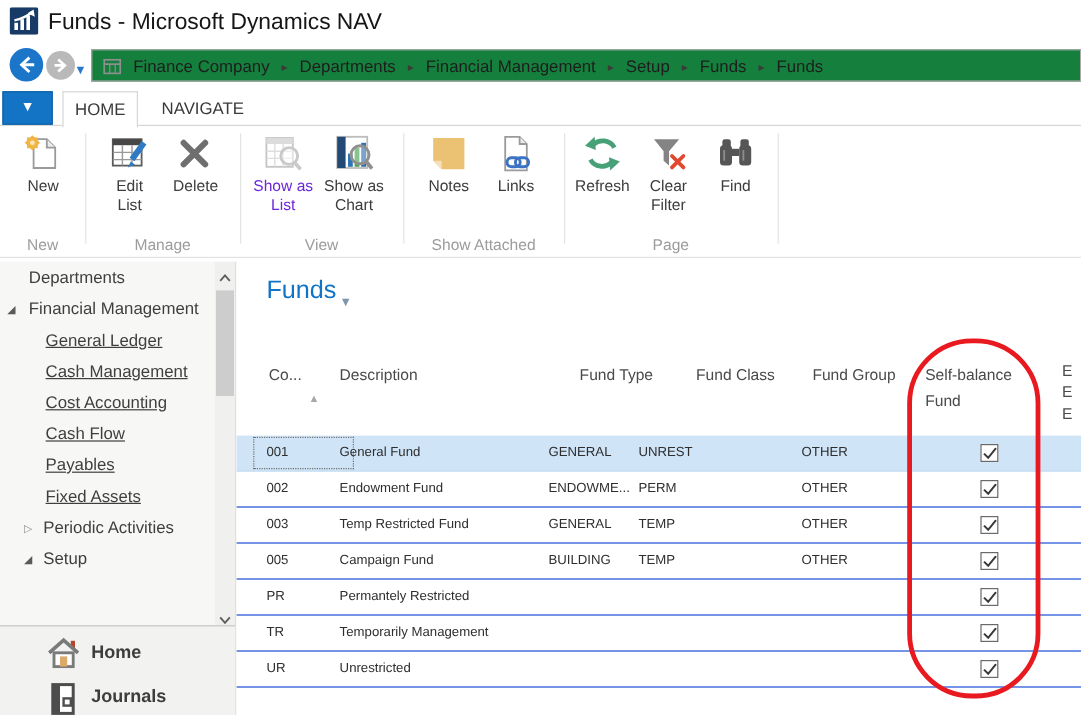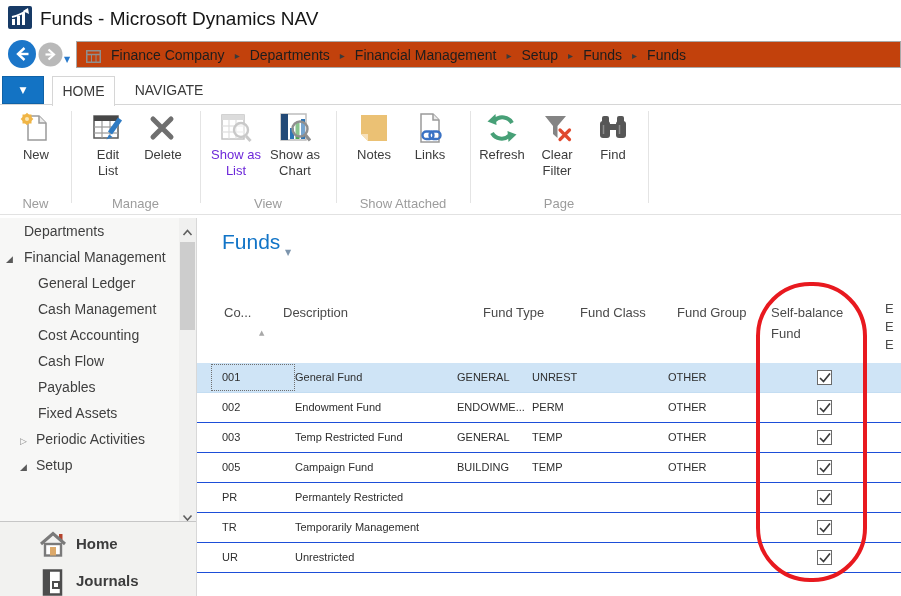--- a/index.html
+++ b/index.html
@@ -10,21 +10,21 @@
   
   .titlebar { position:absolute; left:0; top:0; width:901px; height:36px; background:#fff; }
   .titlebar .appicon { position:absolute; left:8px; top:6px; }
   .titlebar .wtitle { position:absolute; left:40px; top:8px; font-size:19px; color:#161616; }
 
   
   .navrow { position:absolute; left:0; top:37px; width:901px; height:34px; }
   .navbtn { position:absolute; cursor:default; }
   .nav-caret { position:absolute; left:64px; top:11px; width:12px; height:12px; }
   .nav-caret::before { content:"▼"; font-family:"DejaVu Sans",sans-serif; font-size:8px; color:#2779cc; }
-  .addressbar { position:absolute; left:76px; top:4px; width:825px; height:27px; background:#c2410c; border:1px solid #a9a9a9; }
+  .addressbar { position:absolute; left:76px; top:4px; width:825px; height:27px; background:#15803d; border:1px solid #a9a9a9; }
   .addressbar .gridico { position:absolute; left:9px; top:7px; }
   .crumbs { position:absolute; left:34px; top:5px; font-size:14px; color:#1d1d1d; white-space:nowrap; }
   .crumb { display:inline-block; }
   .crumb:not(:first-child)::before { content:"▸"; font-family:"DejaVu Sans",sans-serif; font-size:10px; color:#3a3a3a; margin:0 10px; position:relative; top:-1px; }
 
   
   .tabstrip { position:absolute; left:0; top:76px; width:901px; height:29px; border-bottom:1px solid #d6d6d6; background:#fff; }
   .appmenu-btn { position:absolute; left:2px; top:0px; width:42px; height:28px; background:#1373c4; border:1px solid #0f62a7; text-align:center; }
   .appmenu-btn::before { content:"▼"; font-family:"DejaVu Sans",sans-serif; color:#fff; font-size:9px; line-height:26px; }
   .tab { position:absolute; top:0; height:30px; font-size:14px; color:#3a3a3a; text-align:center; line-height:28px; z-index:2; }
@@ -38,21 +38,21 @@
   .rbtn .ricon { display:block; height:34px; }
   .rbtn .rlabel { display:block; font-size:13px; line-height:16px; color:#3c3c3c; margin-top:1px; }
   .rbtn.disabled .rlabel { color:#6d28d9; }
   .rgroup-label { position:absolute; top:91px; text-align:center; font-size:13px; color:#9c9c9c; }
 
   
   .sidebar { position:absolute; left:0; top:218px; width:196px; height:303px; background:#f7f7f6; overflow:hidden; }
   .nav-item { position:relative; height:26px; font-size:14px; color:#3f3f3f; line-height:26px; white-space:nowrap; cursor:default; }
   .nav-item .lbl { position:absolute; top:0; }
   .lvl0 .lbl { left:24px; }
-  .lvl1 .lbl { left:38px; }
+  .lvl1 .lbl { left:38px;text-decoration:underline; }
   .lvl1b .lbl { left:36px; }
   .exp { position:absolute; top:0; font-family:"DejaVu Sans",sans-serif; line-height:26px; }
   .exp-expanded::before { content:"◢"; font-size:9px; color:#5a5a5a; }
   .exp-collapsed::before { content:"▷"; font-size:9px; color:#8b8b8b; }
   .exp-l0 { left:6px; }
   .exp-l1 { left:20px; }
   .vscroll { position:absolute; left:179px; top:0; width:17px; height:303px; background:#f0f0ef; }
   .vscroll .arrow { position:absolute; left:3px; width:11px; height:8px; }
   .vscroll .thumb { position:absolute; left:1px; top:24px; width:15px; height:88px; background:#cdcdcd; }
 
@@ -81,21 +81,21 @@
   .sort-ind { position:absolute; left:62px; top:103px; }
   .sort-ind::before { content:"▲"; font-family:"DejaVu Sans",sans-serif; font-size:7px; color:#a8a8a8; }
   .th-partial { left:688px; top:82px; width:18px; }
   .th-partial div { line-height:18px; }
 
   .rows { position:absolute; left:0; top:145px; width:704px; }
   .trow { position:relative; height:30px; border-bottom:1px solid #1d4ed8; font-size:11px;padding-left:36px; }
   .trow.selected { background:#cfe4f6; border-bottom-color:#c4ddf2; }
   .cell { position:absolute; top:8px; white-space:nowrap; }
   .c-code { left:25px; }
-  .c-desc { left:98px; }
+  .c-desc { left:86px; }
   .c-type { left:260px; }
   .c-class { left:335px; }
   .c-group { left:471px; }
   .focus-rect { position:absolute; left:14px; top:1px; width:84px; height:27px; border:1px dotted #6f6f6f; }
   .cb { position:absolute; left:620px; top:7px; width:15px; height:15px; background:#fff; border:1px solid #6a6a6a; }
   .cb svg { position:absolute; left:1px; top:2px; }
 
   
   .annotation { position:absolute; left:756px; top:282px; width:111px; height:300px; border:4px solid #e8191f; border-radius:54px; z-index:50; pointer-events:none; }
 </style>

